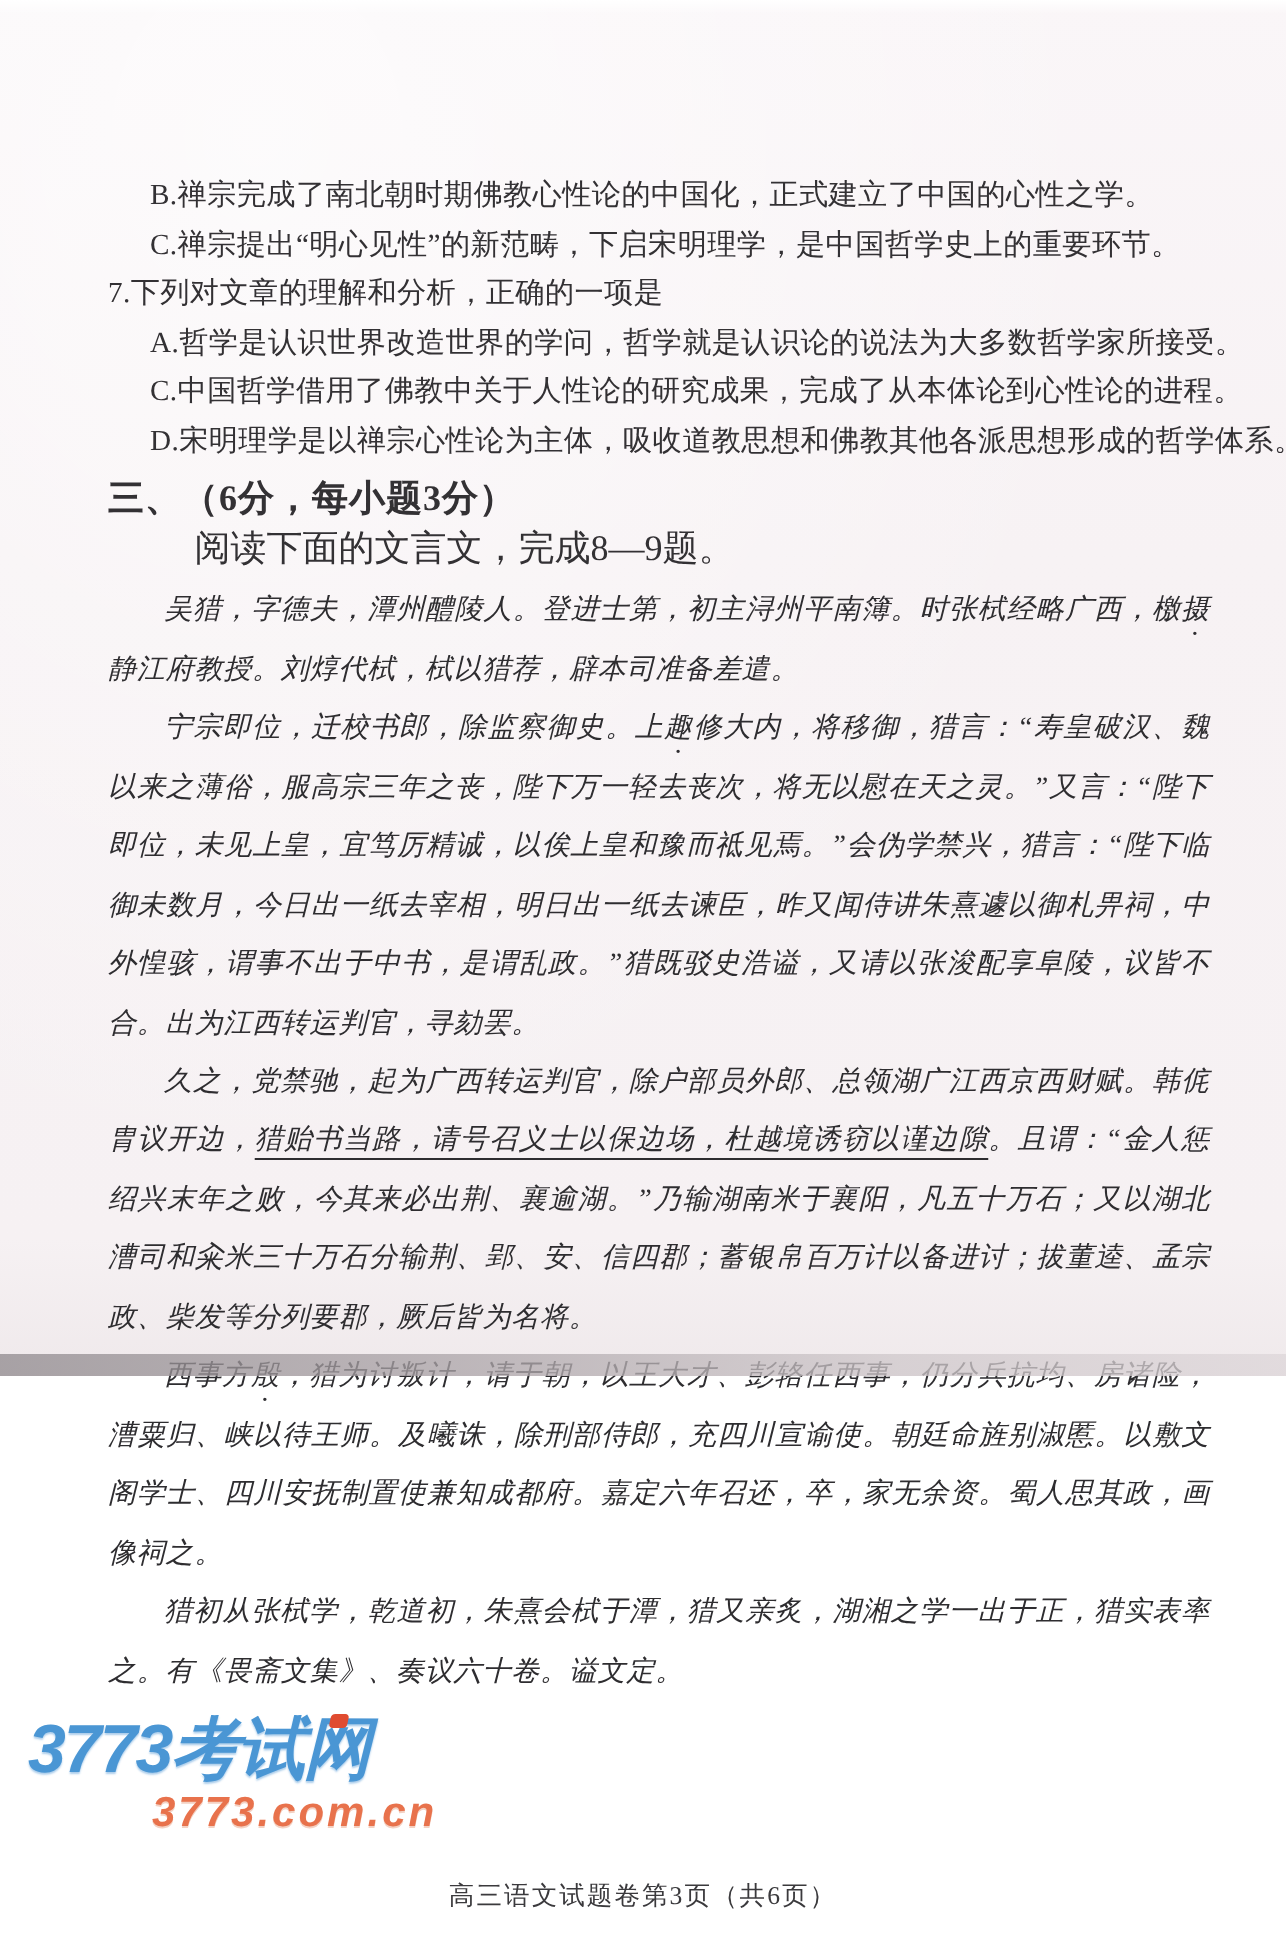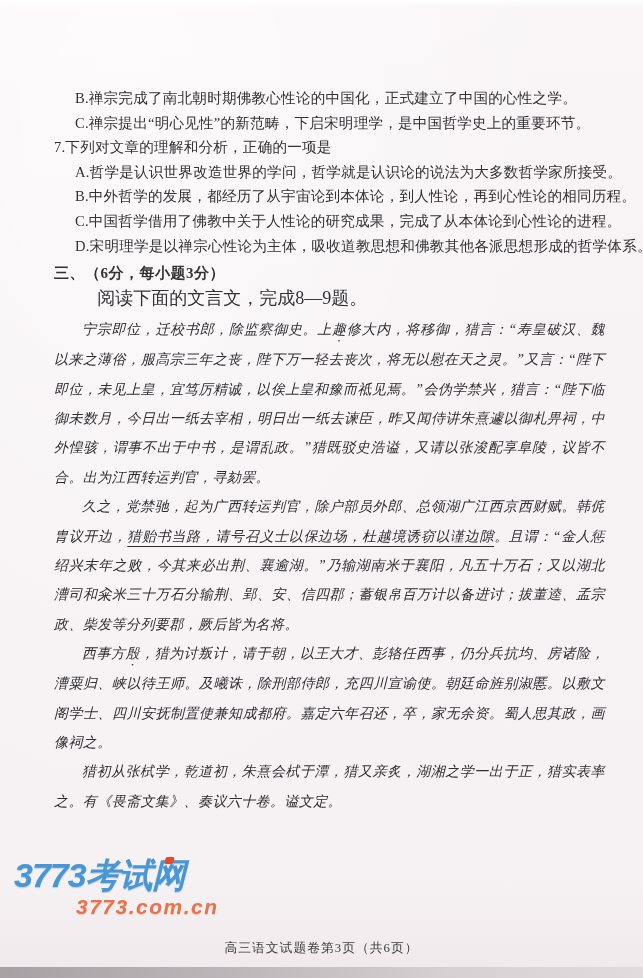--- a/index.html
+++ b/index.html
@@ -4,21 +4,21 @@
 <style>
   html, body {
     margin: 0; padding: 0;
     width: 643px; height: 978px;
     font-family: "Liberation Serif", serif;
     background: #ffffff;
     overflow: hidden;
   }
   .page {
     position: relative;
-    width: 643px; height: 978px;
+    width: 643px; height: 688px;
     background:
       radial-gradient(ellipse at 20% 10%, rgba(255,255,255,0.6), rgba(255,255,255,0) 60%),
       linear-gradient(180deg, #faf6f8 0%, #f7f2f4 40%, #f6f1f3 90%, #efe9eb 100%);
     color: #333134;
   }
   .scan-top-edge {
     position: absolute; top: 0; left: 0; width: 100%; height: 7px;
     background: linear-gradient(180deg, #ffffff, rgba(255,255,255,0));
   }
   .scan-bottom-edge {
@@ -33,21 +33,21 @@
   
   .qline {
     font-size: 14.6px;
     line-height: 24.6px;
     letter-spacing: 0.2px;
     white-space: nowrap;
   }
   .opt { padding-left: 21px; }
   .sec-header {
     font-weight: bold;
-    font-size: 15px;
+    font-size: 18px;
     line-height: 25px;
     margin-top: 3px;
     letter-spacing: 0.5px;
   }
   .instruction {
     font-size: 18px;
     line-height: 25px;
     text-indent: 2.4em;
   }
   
@@ -125,29 +125,29 @@
   <div class="content">
 
     <div>
       <div class="qline opt">B.禅宗完成了南北朝时期佛教心性论的中国化，正式建立了中国的心性之学。</div>
       <div class="qline opt">C.禅宗提出“明心见性”的新范畴，下启宋明理学，是中国哲学史上的重要环节。</div>
     </div>
 
     <div>
       <div class="qline">7.下列对文章的理解和分析，正确的一项是</div>
       <div class="qline opt">A.哲学是认识世界改造世界的学问，哲学就是认识论的说法为大多数哲学家所接受。</div>
-      <div class="qline opt">B.中外哲学的发展，都经历了从宇宙论到本体论，到人性论，再到心性论的相同历程。</div>
       <div class="qline opt">C.中国哲学借用了佛教中关于人性论的研究成果，完成了从本体论到心性论的进程。</div>
       <div class="qline opt">D.宋明理学是以禅宗心性论为主体，吸收道教思想和佛教其他各派思想形成的哲学体系。</div>
     </div>
 
     <div class="sec-header">三、（6分，每小题3分）</div>
     <div class="instruction">阅读下面的文言文，完成8—9题。</div>
 
     <div class="passage" id="passage">
+        <div class="para"><span>吴猎，字德夫，潭州醴陵人。登进士第，初主浔州平南簿。时张栻经略广西，檄</span><span class="dot">摄</span><span>静江府教授。刘焞代栻，栻以猎荐，辟本司准备差遣。</span></div>
         <div class="para"><span>宁宗即位，迁校书郎，除监察御史。上</span><span class="dot">趣</span><span>修大内，将移御，猎言：“寿皇破汉、魏以来之薄俗，服高宗三年之丧，陛下万一轻去丧次，将无以慰在天之灵。”又言：“陛下即位，未见上皇，宜笃厉精诚，以俟上皇和豫而祗见焉。”会伪学禁兴，猎言：“陛下临御未数月，今日出一纸去宰相，明日出一纸去谏臣，昨又闻侍讲朱熹遽以御札畀祠，中外惶骇，谓事不出于中书，是谓乱政。”猎既驳史浩谥，又请以张浚配享阜陵，议皆不合。出为江西转运判官，寻劾罢。</span></div>
         <div class="para"><span>久之，党禁驰，起为广西转运判官，除户部员外郎、总领湖广江西京西财赋。韩侂胄议开边，</span><span class="u">猎贻书当路，请号召义士以保边场，杜越境诱窃以谨边隙</span><span>。且谓：“金人惩绍兴末年之败，今其来必出荆、襄逾湖。”乃输湖南米于襄阳，凡五十万石；又以湖北漕司和籴米三十万石分输荆、郢、安、信四郡；蓄银帛百万计以备进讨；拔董逵、孟宗政、柴发等分列要郡，厥后皆为名将。</span></div>
         <div class="para"><span>西事方</span><span class="dot">殷</span><span>，猎为讨叛计，请于朝，以王大才、彭辂任西事，仍分兵抗均、房诸险，漕粟归、峡以待王师。及曦诛，除刑部侍郎，充四川宣谕使。朝廷命旌别淑慝。以敷文阁学士、四川安抚制置使兼知成都府。嘉定六年召还，卒，家无余资。蜀人思其政，画像祠之。</span></div>
         <div class="para"><span>猎初从张栻学，乾道初，朱熹会栻于潭，猎又亲炙，湖湘之学一出于正，猎实表率之。有《畏斋文集》、奏议六十卷。谥文定。</span></div>
       </div>
 
   </div>
 
   <div class="footer">高三语文试题卷第3页（共6页）</div>
 

